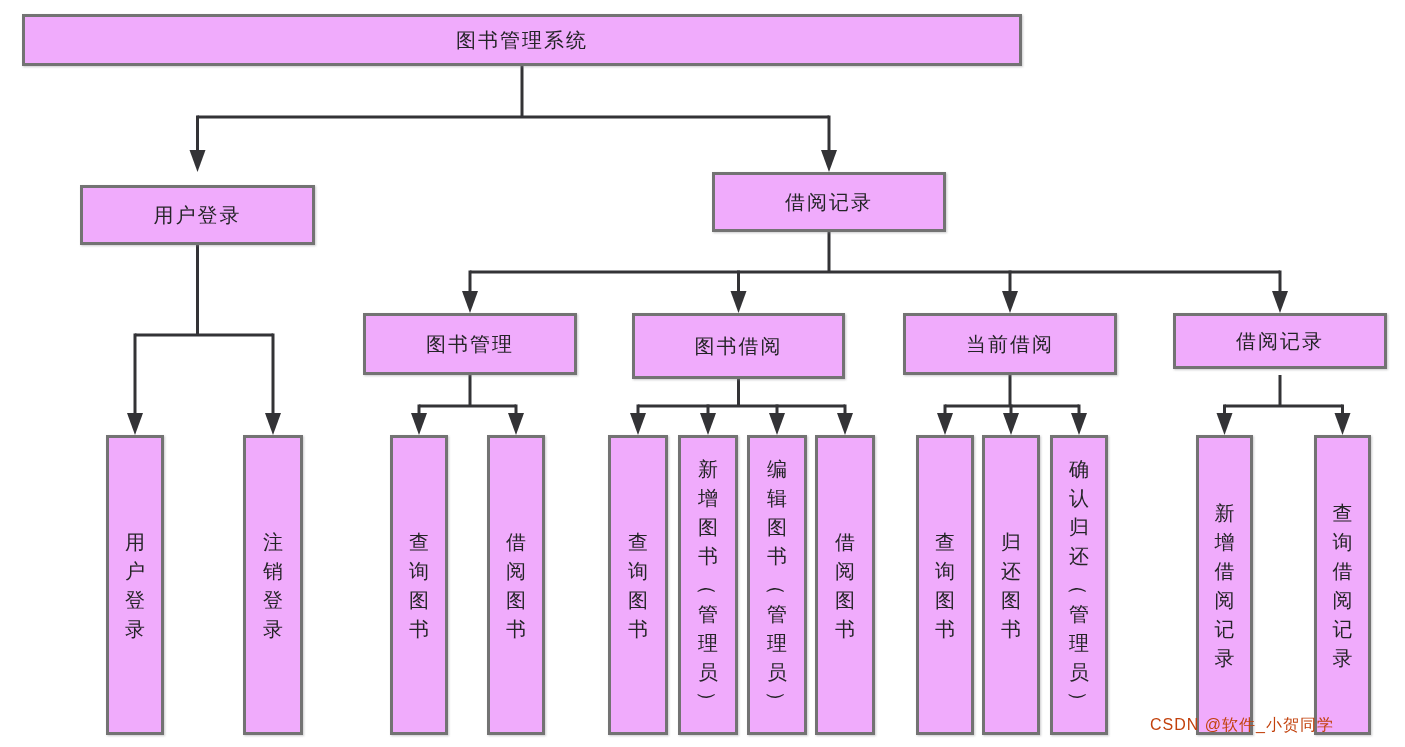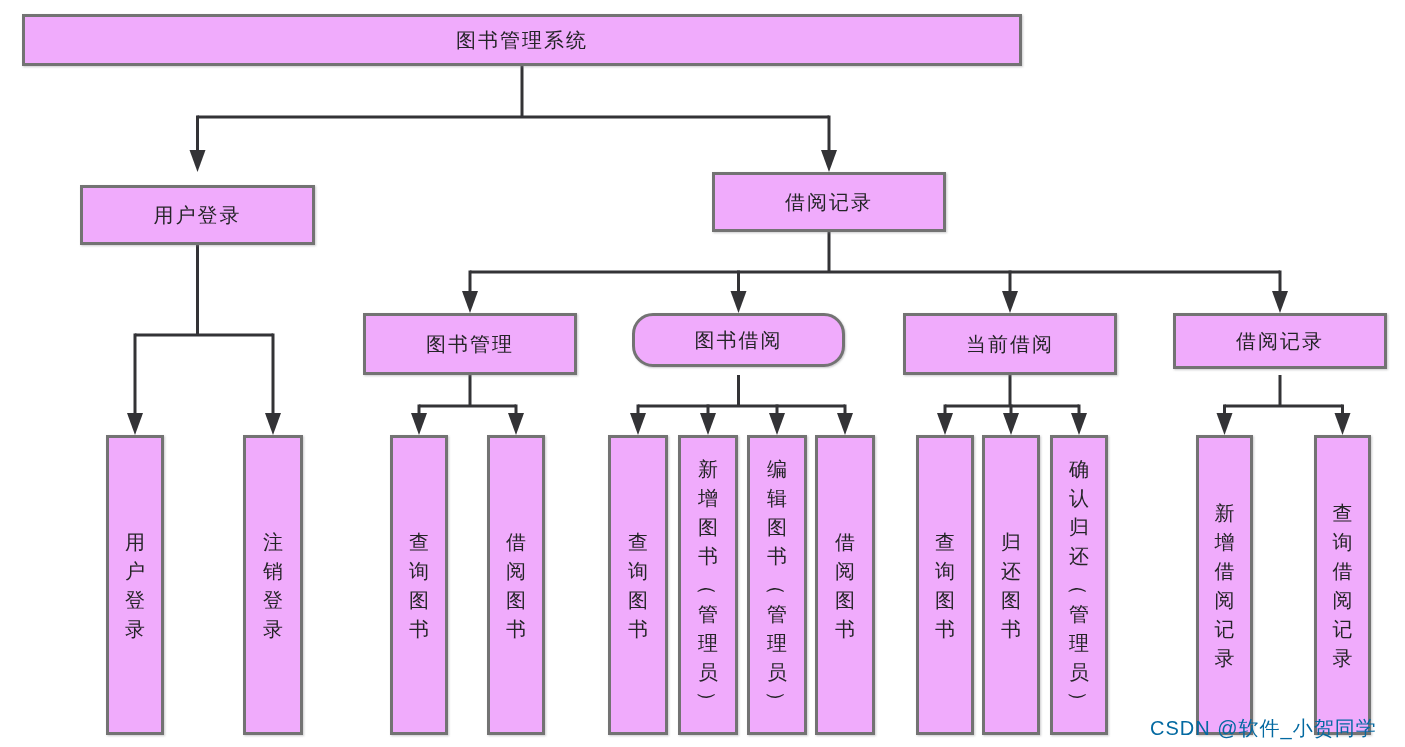--- a/index.html
+++ b/index.html
@@ -19,21 +19,21 @@
   }
   .node .lbl{font-size:20px;letter-spacing:2px;white-space:nowrap;}
   .node.v .lbl{
     display:flex;flex-direction:column;align-items:center;
     gap:9px;letter-spacing:0;white-space:normal;
   }
   .node.v .lbl span{display:block;line-height:1;font-size:20px;}
   .node.v .lbl span.rot{transform:rotate(90deg);}
   .watermark{
     position:absolute;z-index:6;left:1150px;top:715px;
-    font-size:20px;letter-spacing:1px;color:#0369a1;white-space:nowrap;
+    font-size:16px;letter-spacing:1px;color:#c2410c;white-space:nowrap;
   }
 </style>
 </head>
 <body>
 
 <div class="stage">
   <svg class="wires" width="1405" height="747">
       <line x1="522" y1="66" x2="522" y2="117" stroke="#333336" stroke-width="3"></line>
       <line x1="197.5" y1="117" x2="829" y2="117" stroke="#333336" stroke-width="3"></line>
       <line x1="197.5" y1="115.5" x2="197.5" y2="152" stroke="#333336" stroke-width="3"></line>
@@ -94,21 +94,21 @@
     </div>
     <div class="node" style="left: 80px; top: 172px; width: 235px; height: 60px; margin-top: 13px;">
       <span class="lbl">用户登录</span>
     </div>
     <div class="node" style="left: 712px; top: 172px; width: 234px; height: 60px;">
       <span class="lbl">借阅记录</span>
     </div>
     <div class="node" style="left: 363px; top: 313px; width: 214px; height: 62px;">
       <span class="lbl">图书管理</span>
     </div>
-    <div class="node" style="left: 632px; top: 313px; width: 213px; height: 54px; border-radius: 21px;">
+    <div class="node" style="left: 632px; top: 313px; width: 213px; height: 66px;">
       <span class="lbl">图书借阅</span>
     </div>
     <div class="node" style="left: 903px; top: 313px; width: 214px; height: 62px;">
       <span class="lbl">当前借阅</span>
     </div>
     <div class="node" style="left: 1173px; top: 313px; width: 214px; height: 56px;">
       <span class="lbl">借阅记录</span>
     </div>
     <div class="node v" style="left: 106px; top: 435px; width: 58px; height: 300px;">
       <span class="lbl">

